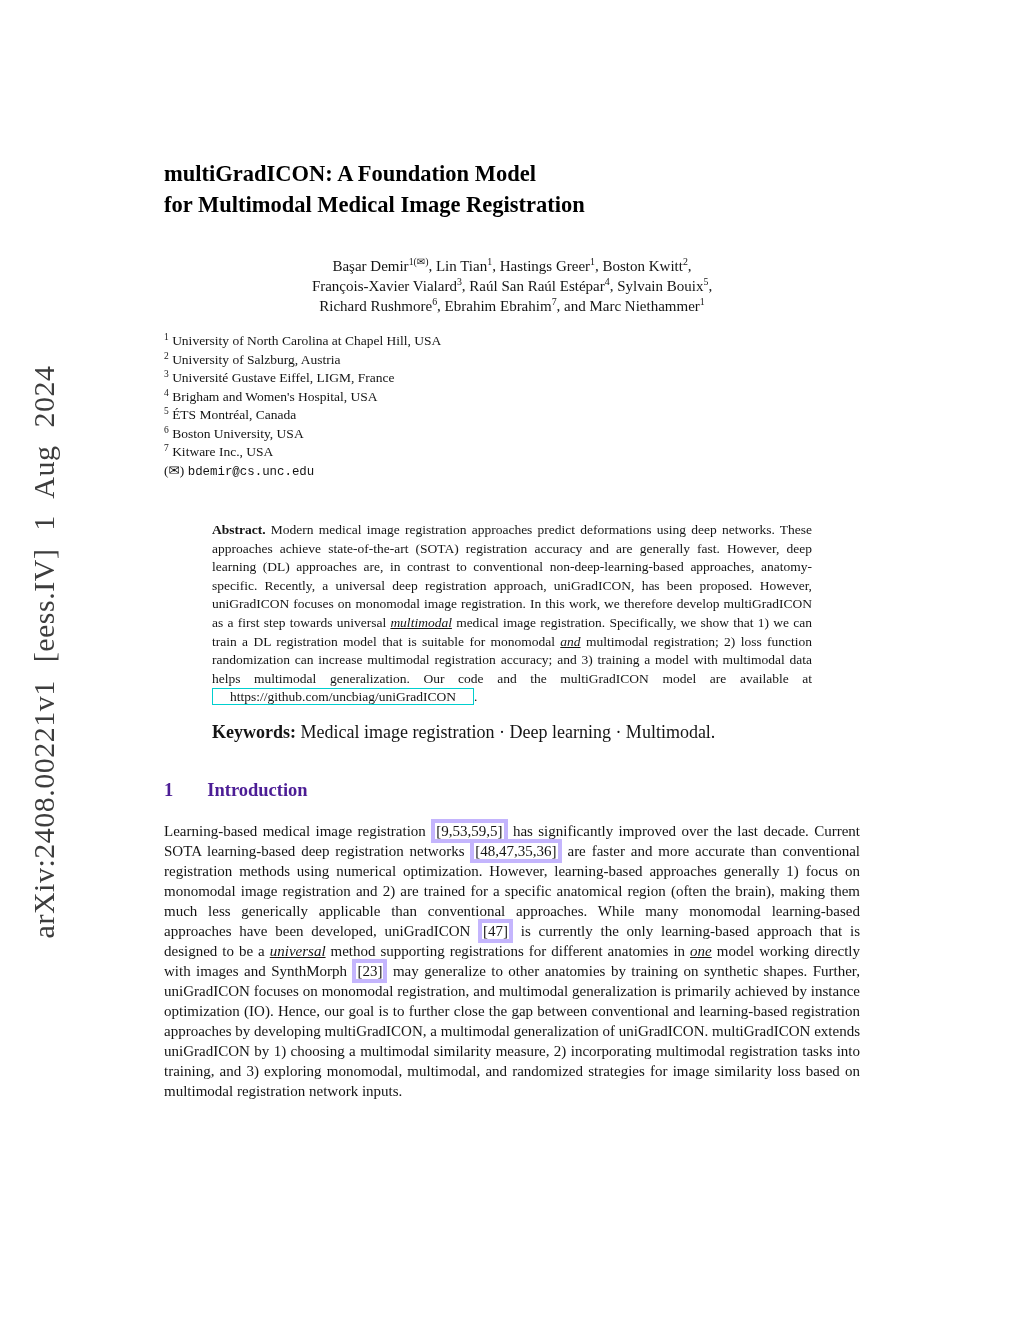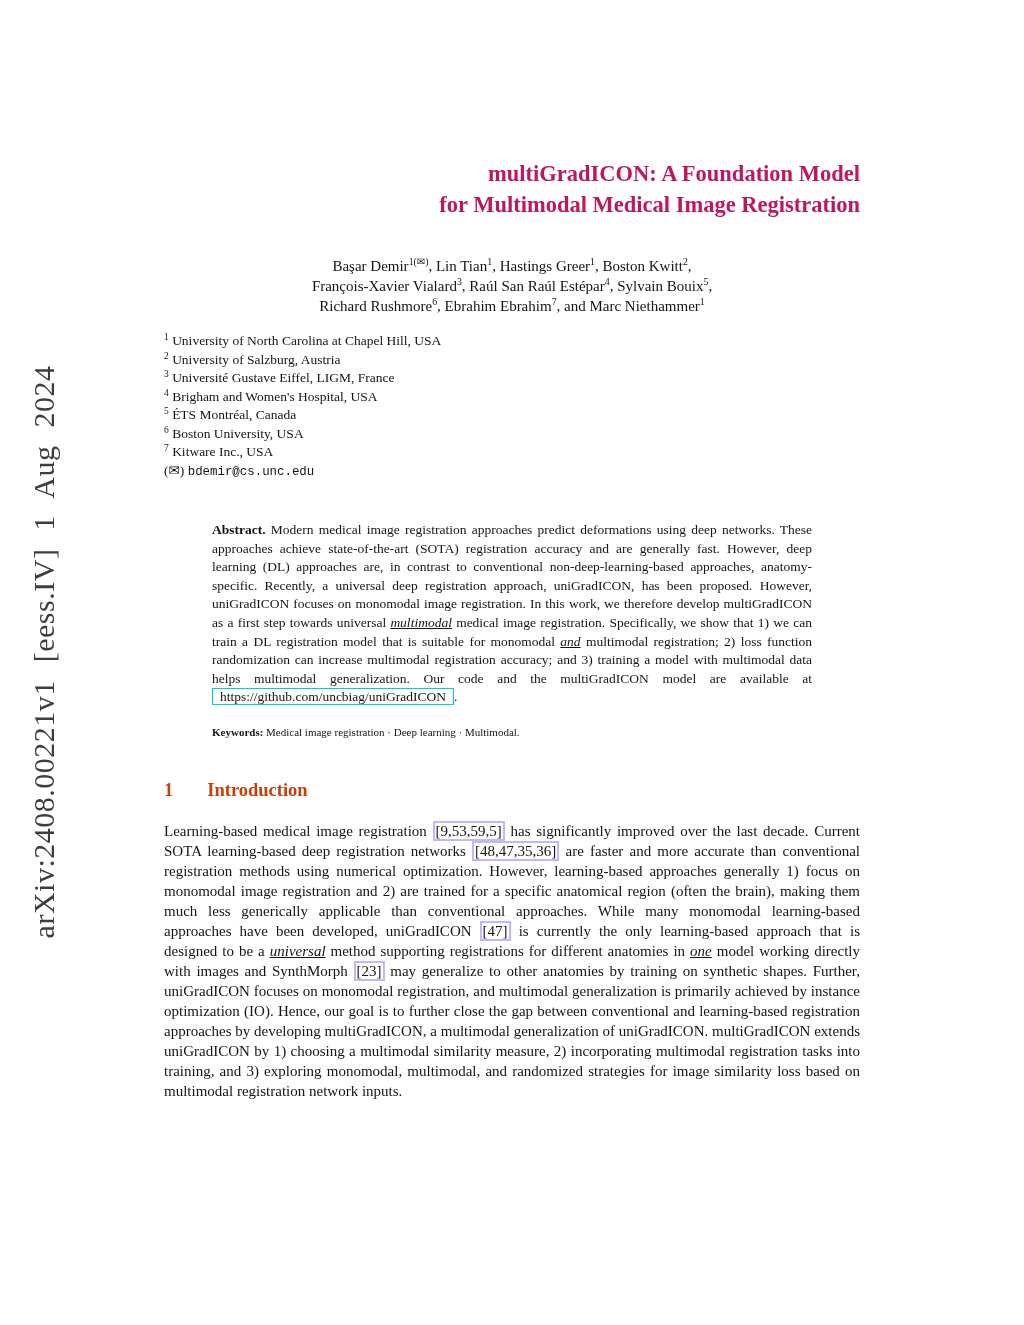--- a/index.html
+++ b/index.html
@@ -20,56 +20,56 @@
     white-space: nowrap;
     font-size: 30px;
     color: #3d3d3d;
     word-spacing: 10px;
     letter-spacing: 0.5px;
   }
 
   .main { position: absolute; left: 164px; top: 0; width: 696px; }
 
   .title {
-    text-align: right;
+    text-align: left;
     margin-top: 158px;
     font-size: 22.5px;
     font-weight: bold;
     line-height: 31px;
-    color: #be185d;
+    color: #000000;
   }
 
   .authors { text-align: center; margin-top: 36px; font-size: 15px; line-height: 20px; }
   .affils  { margin-top: 16px; font-size: 13.5px; line-height: 18.5px; }
 
   .abstract {
     margin: 40px 48px 0 48px;
     font-size: 13.5px;
     line-height: 18.6px;
     text-align: justify;
   }
-  .keywords { margin: 16px 48px 0 48px; font-size: 11px; line-height: 18.6px; }
+  .keywords { margin: 16px 48px 0 48px; font-size: 18px; line-height: 18.6px; }
 
-  .section-heading { margin-top: 38px; font-size: 18.5px; font-weight: bold; color: #c2410c; }
+  .section-heading { margin-top: 38px; font-size: 18.5px; font-weight: bold; color: #4c1d95; }
   .section-heading .sec-num { display: inline-block; margin-right: 34px; }
 
   .intro {
     margin-top: 20px;
     font-size: 15px;
     line-height: 20px;
     text-align: justify;
   }
 
   
   .seg-text { }
   .seg-b   { font-weight: bold; }
   .seg-i   { font-style: italic; text-decoration: underline; }
   .seg-sup { vertical-align: super; font-size: 0.66em; line-height: 0; }
-  .seg-cite { border: 2px solid #c4b5fd; padding: 0 1px; }
-  .seg-link { border: 1px solid #00cfcf; padding: 0 7px; }
+  .seg-cite { border: 4px solid #c4b5fd; padding: 0 1px; }
+  .seg-link { border: 1px solid #00cfcf; padding: 0 17px; }
   .seg-mono { font-family: "Liberation Mono", monospace; font-size: 0.92em; }
   .affil-num { vertical-align: super; font-size: 9.5px; line-height: 0; }
 </style>
 </head>
 <body>
 
 <div class="page">
 
   <div class="arxiv-strip">arXiv:2408.00221v1 [eess.IV] 1 Aug 2024</div>
 

